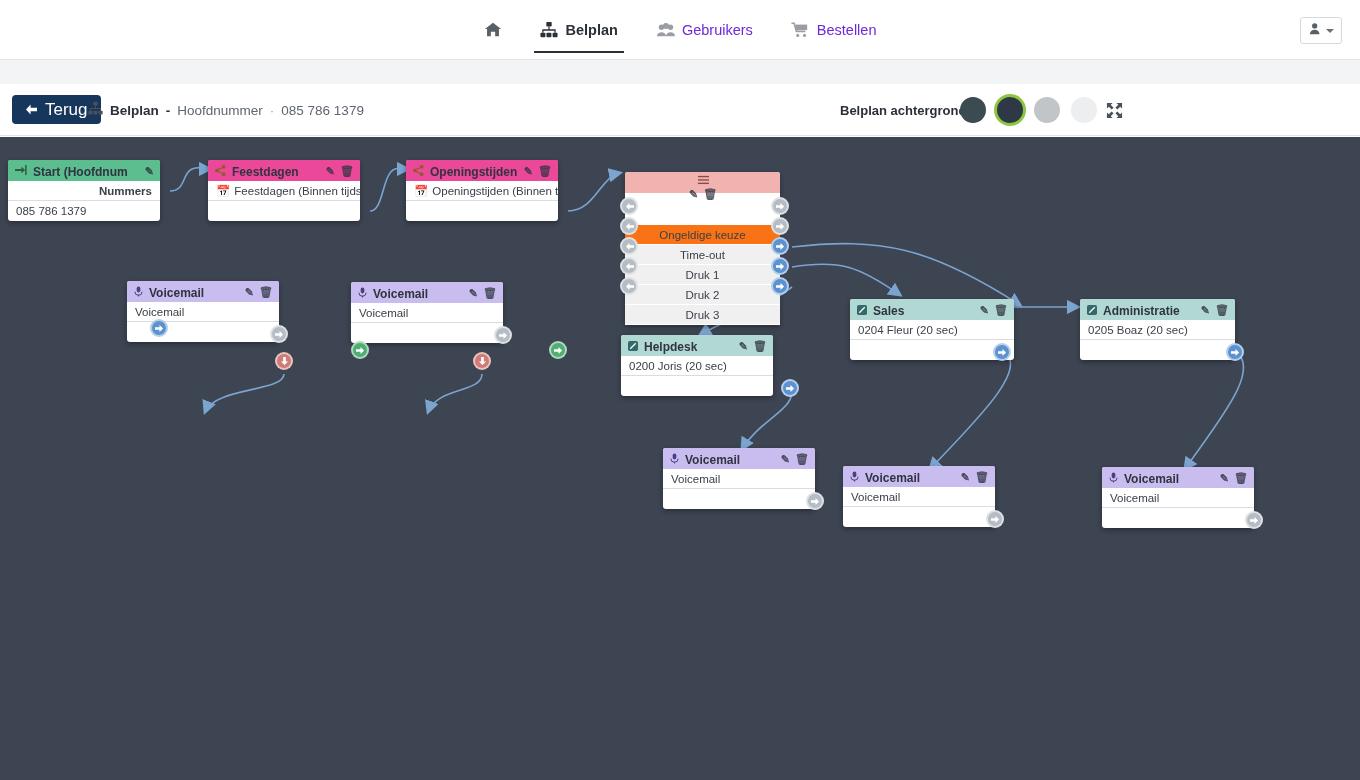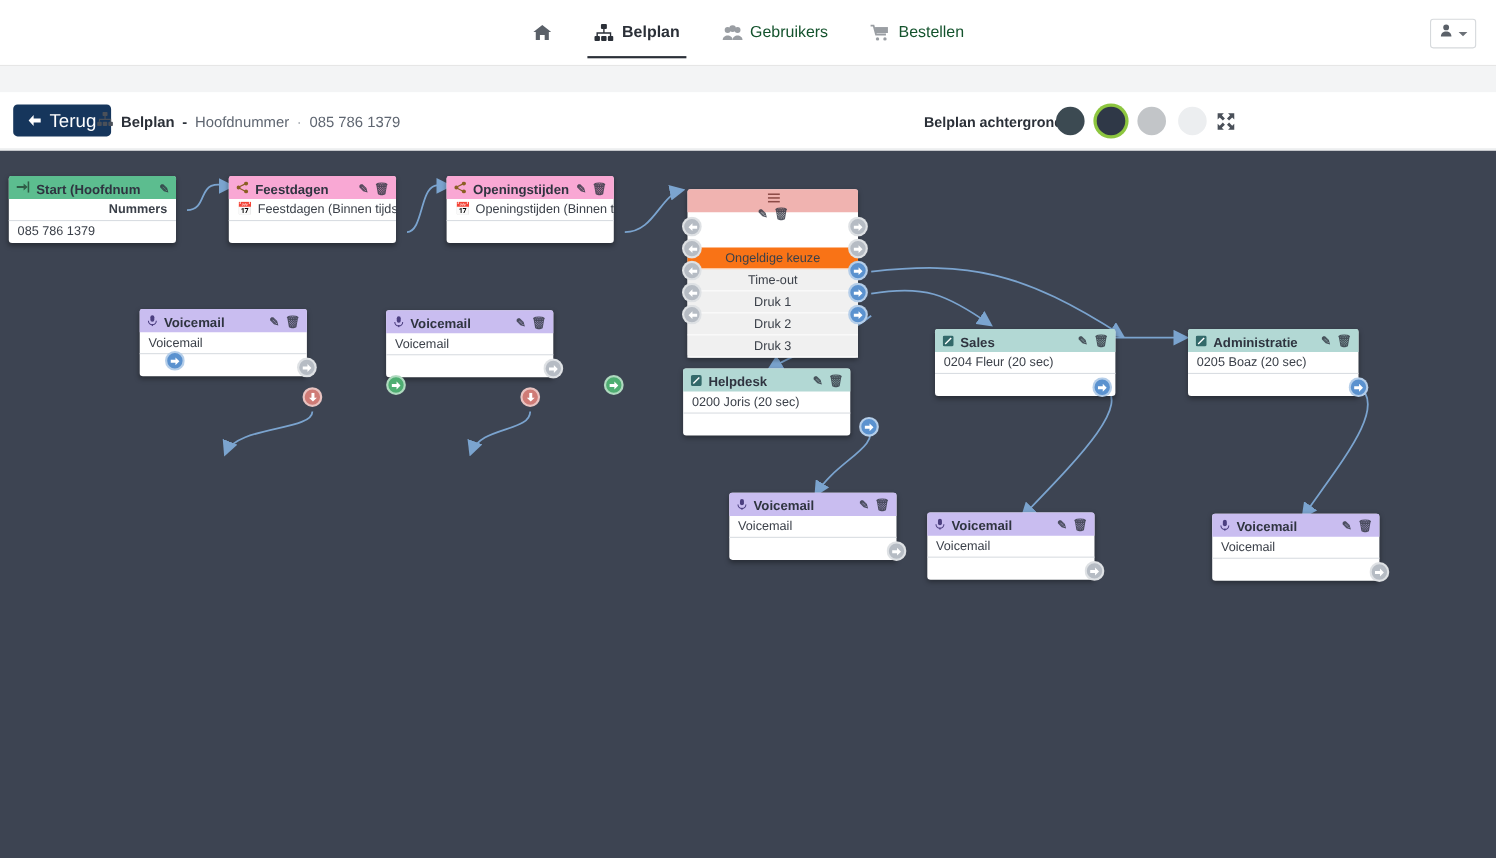--- a/index.html
+++ b/index.html
@@ -20,21 +20,21 @@
   }
   .nav-center {
     position: absolute; left: 0; top: 0;
     width: 1360px; height: 60px;
     display: flex; align-items: center; justify-content: center;
     gap: 30px;
   }
   .nav-item {
     display: flex; align-items: center; gap: 8px;
     height: 42px; padding: 0 4px;
-    color: #14532d; font-size: 14.5px;
+    color: #6d28d9; font-size: 14.5px;
     cursor: pointer; position: relative;
   }
   .nav-item.active { color: #2b3038; font-weight: bold; }
   .nav-item.active::after {
     content: ""; position: absolute;
     left: -2px; right: -2px; bottom: -2px; height: 2px;
     background: #2b3038;
   }
   .nav-ico { width: 18px; height: 18px; display: block; }
   .nav-ico svg { display: block; }
@@ -147,21 +147,21 @@
     display: flex; align-items: center;
     padding: 2px 6px 0 7px;
     font-weight: bold; font-size: 12px;
     border-radius: 2px 2px 0 0;
     color: #2f3440;
   }
   .node .hd .ttl { flex: 1; margin-left: 6px; overflow: hidden; white-space: nowrap; }
   .node .hd .acts { display: flex; gap: 5px; align-items: center; }
   .node .hd .acts span { cursor: pointer; opacity: .82; font-size: 11px; }
   .hd-green  { background: #5cbd8f; }
-  .hd-orange { background: #f9a8d4; }
+  .hd-orange { background: #ec4899; }
   .hd-red    { background: #f0b3b0; flex-direction: column; }
   .hd-purple { background: #c9bdf0; }
   .hd-teal   { background: #b2d8d4; }
 
   .row {
     height: 20px; line-height: 20px;
     padding: 0 8px;
     border-bottom: 1px solid #d9dde2;
     white-space: nowrap; overflow: hidden;
   }

